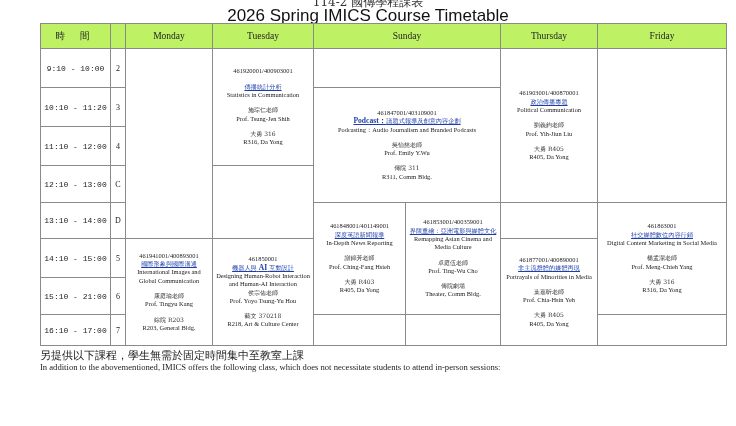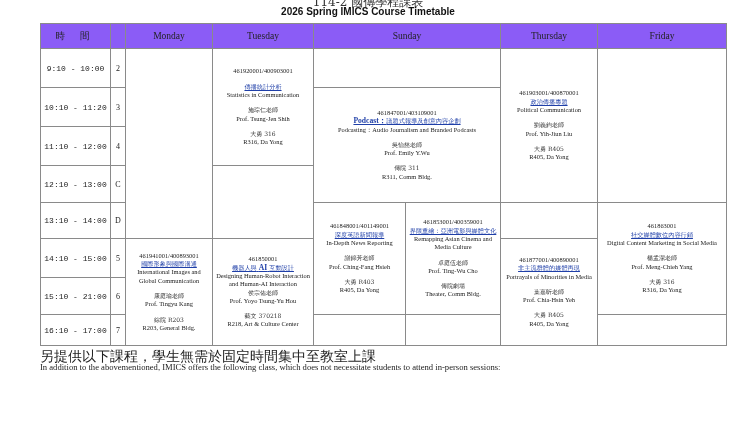--- a/index.html
+++ b/index.html
@@ -1,35 +1,35 @@
 <!DOCTYPE html>
 <html><head>
 <meta charset="utf-8">
 <style>
   html, body { margin:0; padding:0; background:#ffffff; }
   body { width:736px; height:426px; position:relative; overflow:hidden; font-family:"Liberation Serif", serif; color:#222; }
   .title-cn { position:absolute; top:-6px; left:0; width:736px; text-align:center; font-size:12px; font-family:"DejaVu Serif", serif; color:#333; }
-  .title-en { position:absolute; top:6px; left:0; width:736px; text-align:center; font-size:10px; font-family:"Liberation Sans", sans-serif; color:#111;font-weight:bold; }
+  .title-en { position:absolute; top:6px; left:0; width:736px; text-align:center; font-size:17px; font-family:"Liberation Sans", sans-serif; color:#111; }
   table.tt { position:absolute; left:40px; top:23px; border-collapse:collapse; table-layout:fixed; width:686px; }
   table.tt td, table.tt th { border:1px solid #8a8a8a; padding:0; text-align:center; vertical-align:middle; font-weight:normal; overflow:hidden; }
-  table.tt th { background:#8b5cf6; font-size:9.5px; height:24px; color:#222; }
+  table.tt th { background:#bef264; font-size:9.5px; height:24px; color:#222; }
   .th-cn { font-family:"DejaVu Serif", serif; font-size:8px; letter-spacing:6px; }
   .th-period { font-family:"DejaVu Serif", serif; font-size:7px; line-height:9px; }
   td.time { font-size:8px;font-family:Liberation Mono, monospace; }
   td.period { font-size:8px; }
   .c { font-size:6.4px; line-height:8.3px; color:#222; padding:0 2px; }
   .c .code { display:block; }
   .c .cn-title { display:block; color:#1f3fa8; text-decoration:underline; font-family:"DejaVu Serif", serif; font-size:6.2px; }
   .c .cn-title b { font-family:Liberation Serif, serif; font-size:7.6px; font-weight:bold; }
   .c .en-title { display:block; }
   .c .gap { display:block; height:7px; }
   .c .cn-teacher, .c .cn-room { display:block; font-family:"DejaVu Serif", serif; font-size:6px; color:#333; }
   .c .en-teacher, .c .en-room { display:block; }
   .notes { position:absolute; left:40px; top:351px; font-size:8.6px; line-height:10.6px; color:#222; }
-  .notes .cn { font-family:"DejaVu Serif", serif; font-size:14px; }
+  .notes .cn { font-family:"DejaVu Serif", serif; font-size:11px; }
   .notes b { font-weight:bold; }
 </style>
 </head>
 <body>
 
 <div class="title-cn">114-2 國傳學程課表</div>
 <div class="title-en">2026 Spring IMICS Course Timetable</div>
 
 <table class="tt">
   <colgroup>

